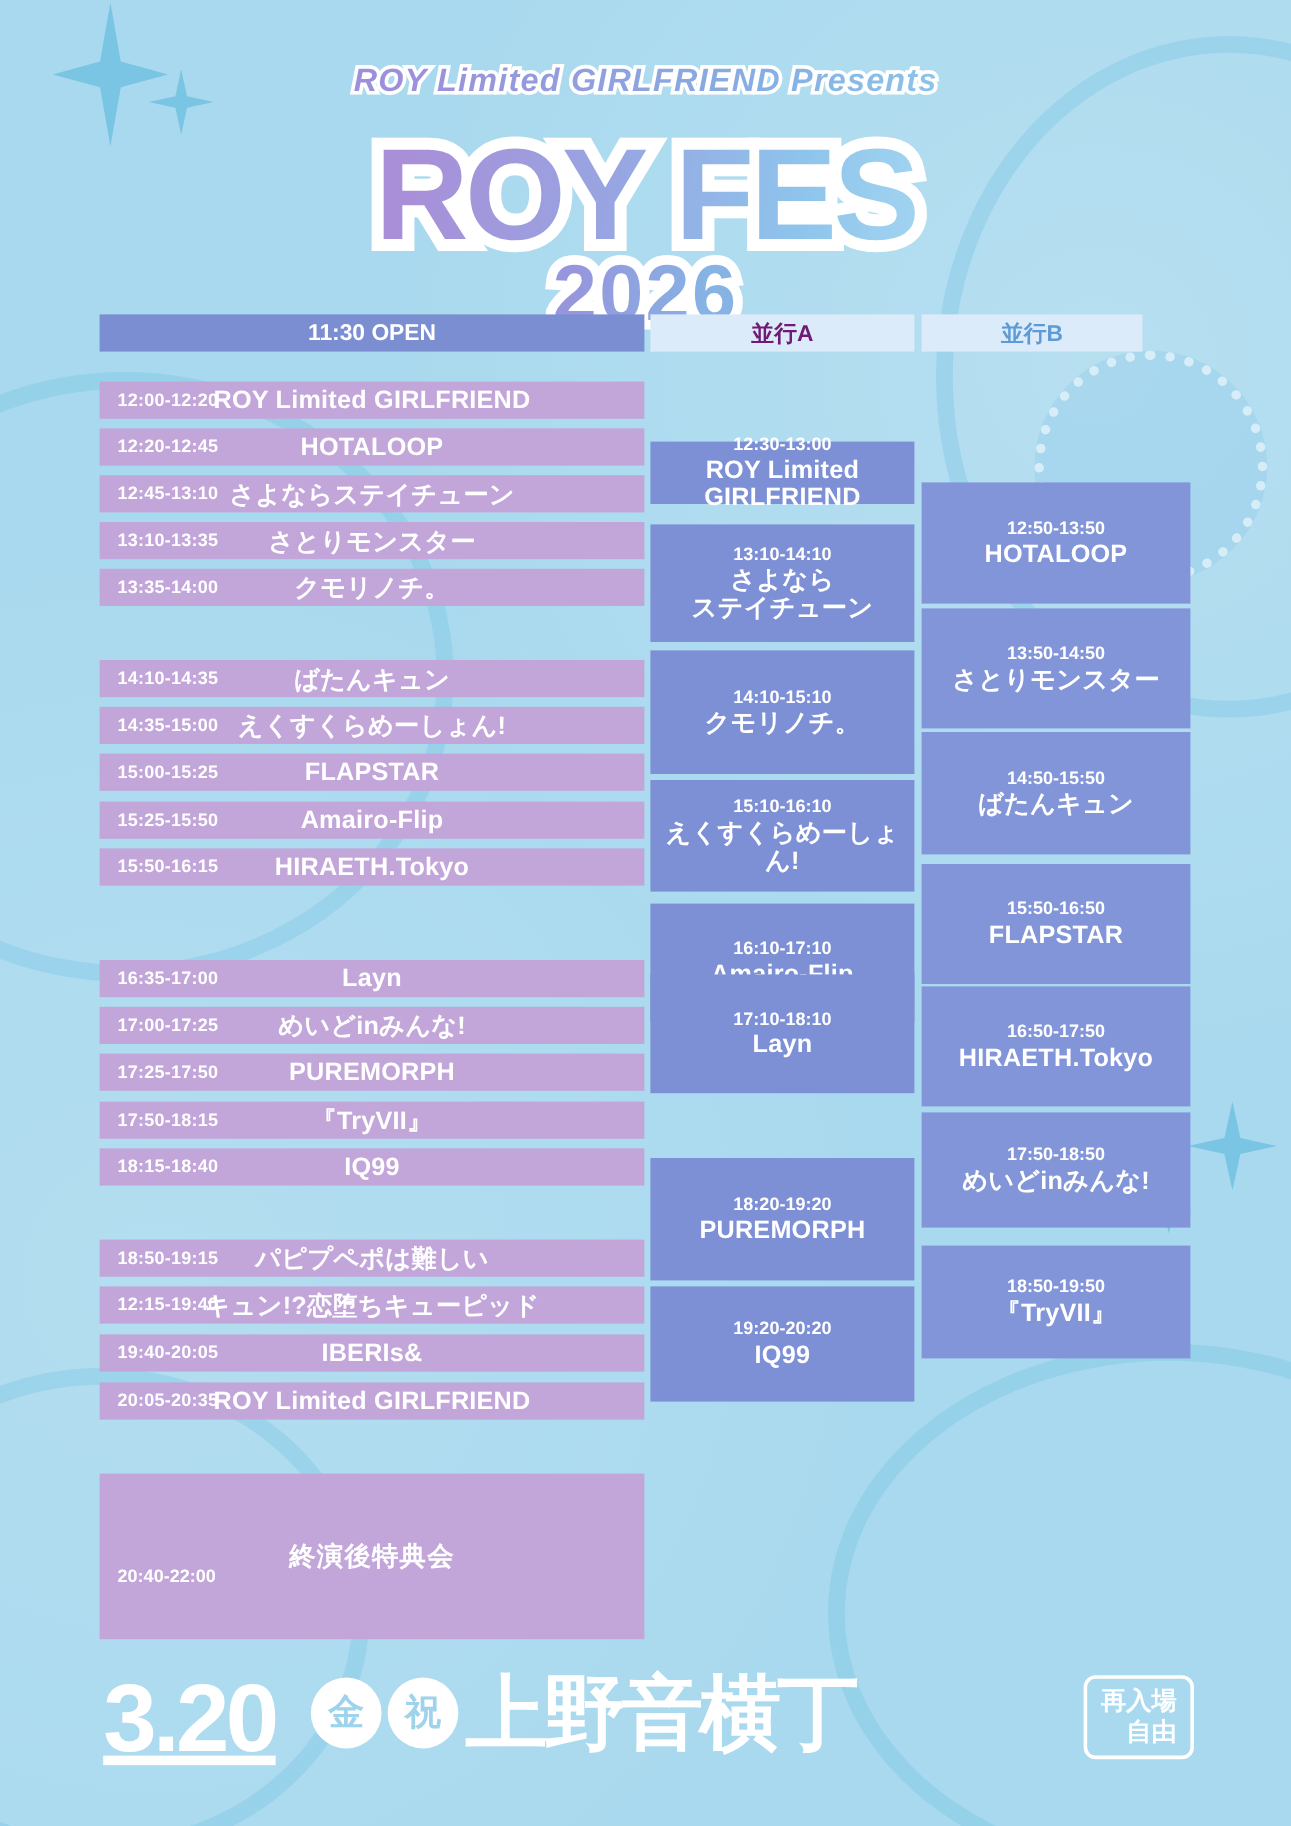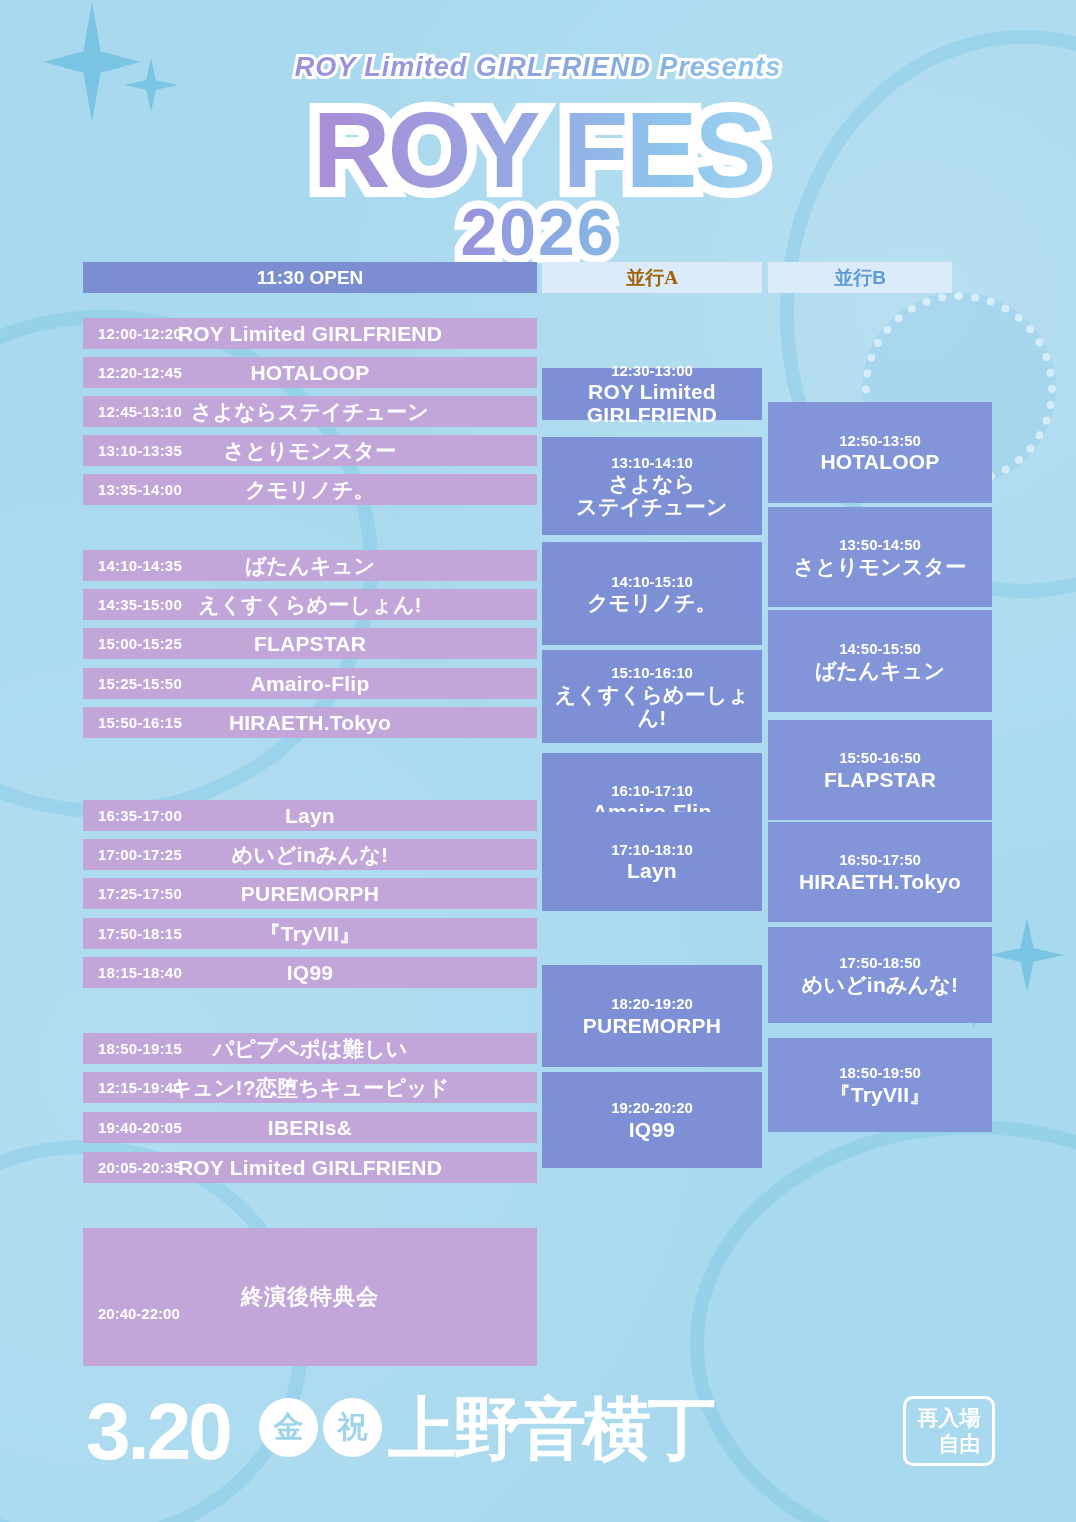--- a/index.html
+++ b/index.html
@@ -18,33 +18,33 @@
   
   .logo{position:absolute;top:52px;left:0;width:100%;text-align:center;z-index:1;}
   .lg-line{position:relative;display:block;}
   .lg-line .stroke,.lg-line .fill{white-space:nowrap;font-weight:800;}
   .lg-line .stroke{position:absolute;left:50%;transform:translateX(-50%);color:#fff;}
   .lg-line .fill{position:relative;background-clip:text;-webkit-background-clip:text;color:transparent;}
   .lg-presents{height:36px;}
   .lg-presents .stroke,.lg-presents .fill{font-size:27px;font-style:italic;letter-spacing:1px;}
   .lg-presents .stroke{-webkit-text-stroke:6px #fff;}
   .lg-presents .fill{background-image:linear-gradient(95deg,#9c90da 10%,#86aee2 70%,#8cc4ec);}
-  .lg-title{height:116px;margin-top:6px;}
+  .lg-title{height:116px;margin-top:18px;}
   .lg-title .stroke,.lg-title .fill{font-size:108px;letter-spacing:-3px;line-height:112px;}
   .lg-title .stroke{-webkit-text-stroke:20px #fff;}
   .lg-title .fill{background-image:linear-gradient(95deg,#a98ed8 5%,#97a6e2 45%,#8ec4ec 78%,#a2d4f0);}
   .lg-year{height:70px;margin-top:-12px;}
   .lg-year .stroke,.lg-year .fill{font-size:66px;letter-spacing:2px;line-height:68px;}
   .lg-year .stroke{-webkit-text-stroke:16px #fff;}
   .lg-year .fill{background-image:linear-gradient(95deg,#9795dc 10%,#86b2e4 80%);}
   
   .hdr{position:absolute;height:31px;display:flex;align-items:center;justify-content:center;
     font-weight:700;font-size:19px;z-index:1;}
   .hdr-main{left:83px;top:262px;width:454px;background:#7b8ed2;color:#fff;}
-  .hdr-a{left:542px;top:262px;width:220px;background:#dcebf9;color:#a16207;font-family:Liberation Serif, serif;}
+  .hdr-a{left:542px;top:262px;width:220px;background:#dcebf9;color:#701a75;}
   .hdr-b{left:768px;top:262px;width:184px;background:#dcebf9;color:#5d9bd8;}
   .mrow{position:absolute;left:83px;width:454px;height:31px;background:#c2a6da;color:#fff;
     display:flex;align-items:center;justify-content:center;z-index:1;}
   .mrow .t{position:absolute;left:15px;font-size:15px;font-weight:700;letter-spacing:.2px;}
   .mrow .n{font-size:21px;font-weight:800;letter-spacing:.2px;}
   .mr0{top:318px}.mr1{top:357px}.mr2{top:396px}.mr3{top:435px}.mr4{top:474px}
   .mr5{top:550px}.mr6{top:589px}.mr7{top:628px}.mr8{top:668px}.mr9{top:707px}
   .mr10{top:800px}.mr11{top:839px}.mr12{top:878px}.mr13{top:918px}.mr14{top:957px}
   .mr15{top:1033px}.mr16{top:1072px}.mr17{top:1112px}.mr18{top:1152px}
   .closing{position:absolute;left:83px;top:1228px;width:454px;height:138px;background:#c2a6da;
@@ -58,21 +58,21 @@
   .blk-a{left:542px;width:220px;background:#7d90d5;}
   .blk-b{left:768px;width:224px;background:#8295d8;}
   .ca0{top:368px;height:52px}.ca1{top:437px;height:98px}.ca2{top:542px;height:103px}
   .ca3{top:650px;height:93px}.ca4{top:753px;height:99px}.ca5{top:812px;height:99px}
   .ca6{top:965px;height:102px}.ca7{top:1072px;height:96px}
   .cb0{top:402px;height:101px}.cb1{top:507px;height:100px}.cb2{top:610px;height:102px}
   .cb3{top:720px;height:100px}.cb4{top:822px;height:100px}.cb5{top:927px;height:96px}
   .cb6{top:1038px;height:94px}
   
   .f-date{position:absolute;left:86px;top:1388px;font-size:80px;line-height:88px;font-weight:900;
-    color:#fff;letter-spacing:-3px;z-index:1;}
+    color:#fff;letter-spacing:-3px;z-index:1;text-decoration:underline;}
   .badge{position:absolute;top:1398px;width:59px;height:59px;border-radius:50%;background:#fff;
     color:#9fd3eb;display:flex;align-items:center;justify-content:center;font-size:30px;
     font-weight:900;z-index:1;}
   .badge-fri{left:259px;}
   .badge-hol{left:323px;}
   .f-venue{position:absolute;left:388px;top:1392px;font-size:68px;line-height:72px;font-weight:900;
     color:#fff;letter-spacing:-3px;z-index:1;}
   .f-opst{position:absolute;left:741px;top:1394px;color:#fff;font-weight:800;font-size:32px;
     line-height:33px;letter-spacing:.5px;z-index:1;}
   .f-box{position:absolute;left:903px;top:1396px;width:92px;height:70px;border:3px solid #fff;

